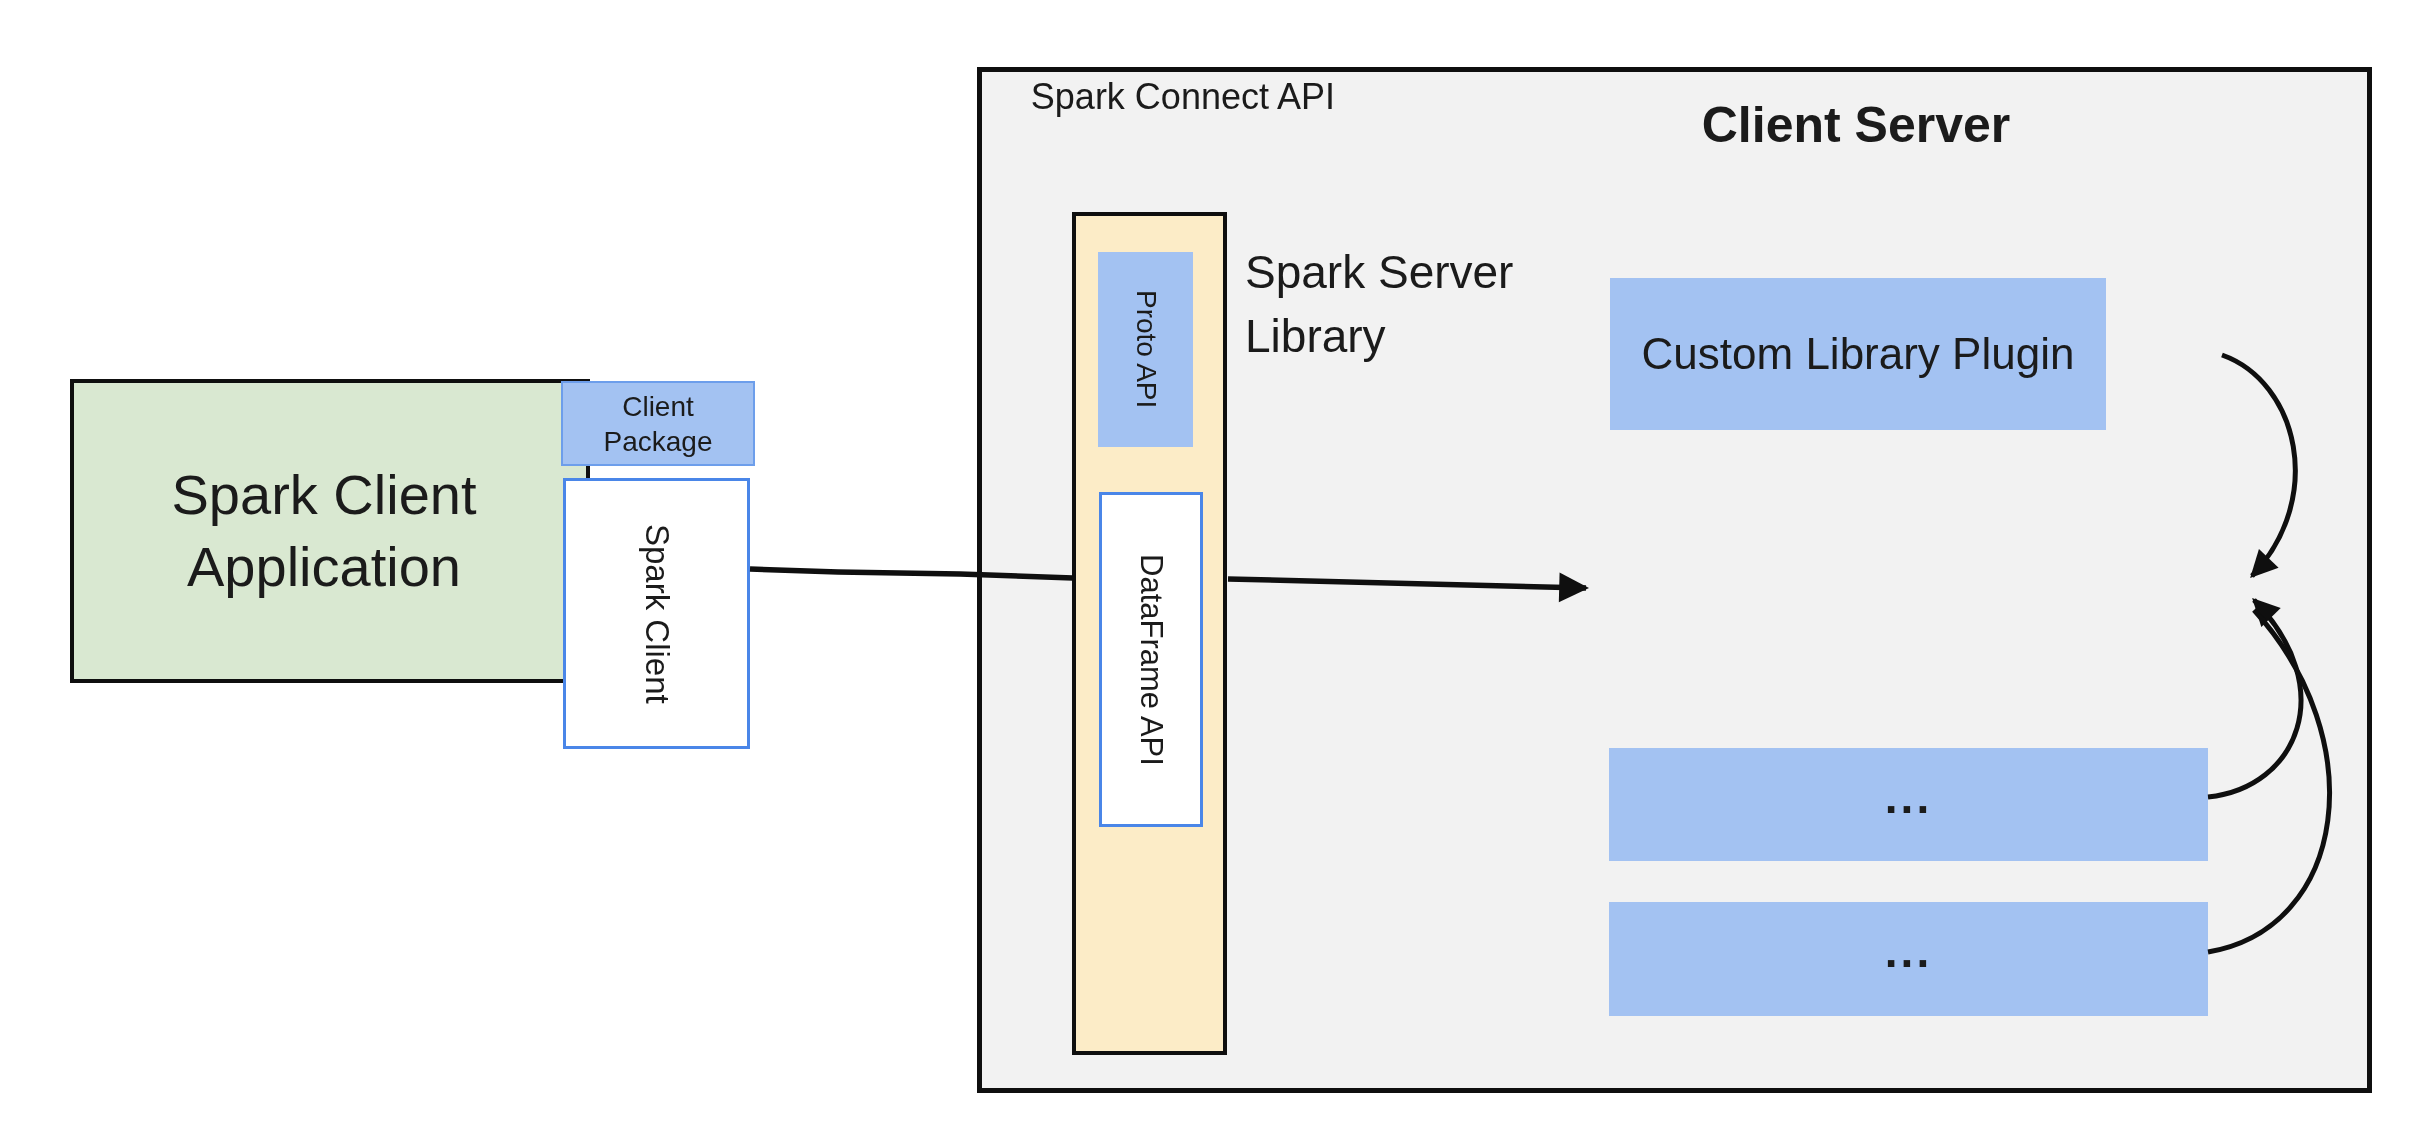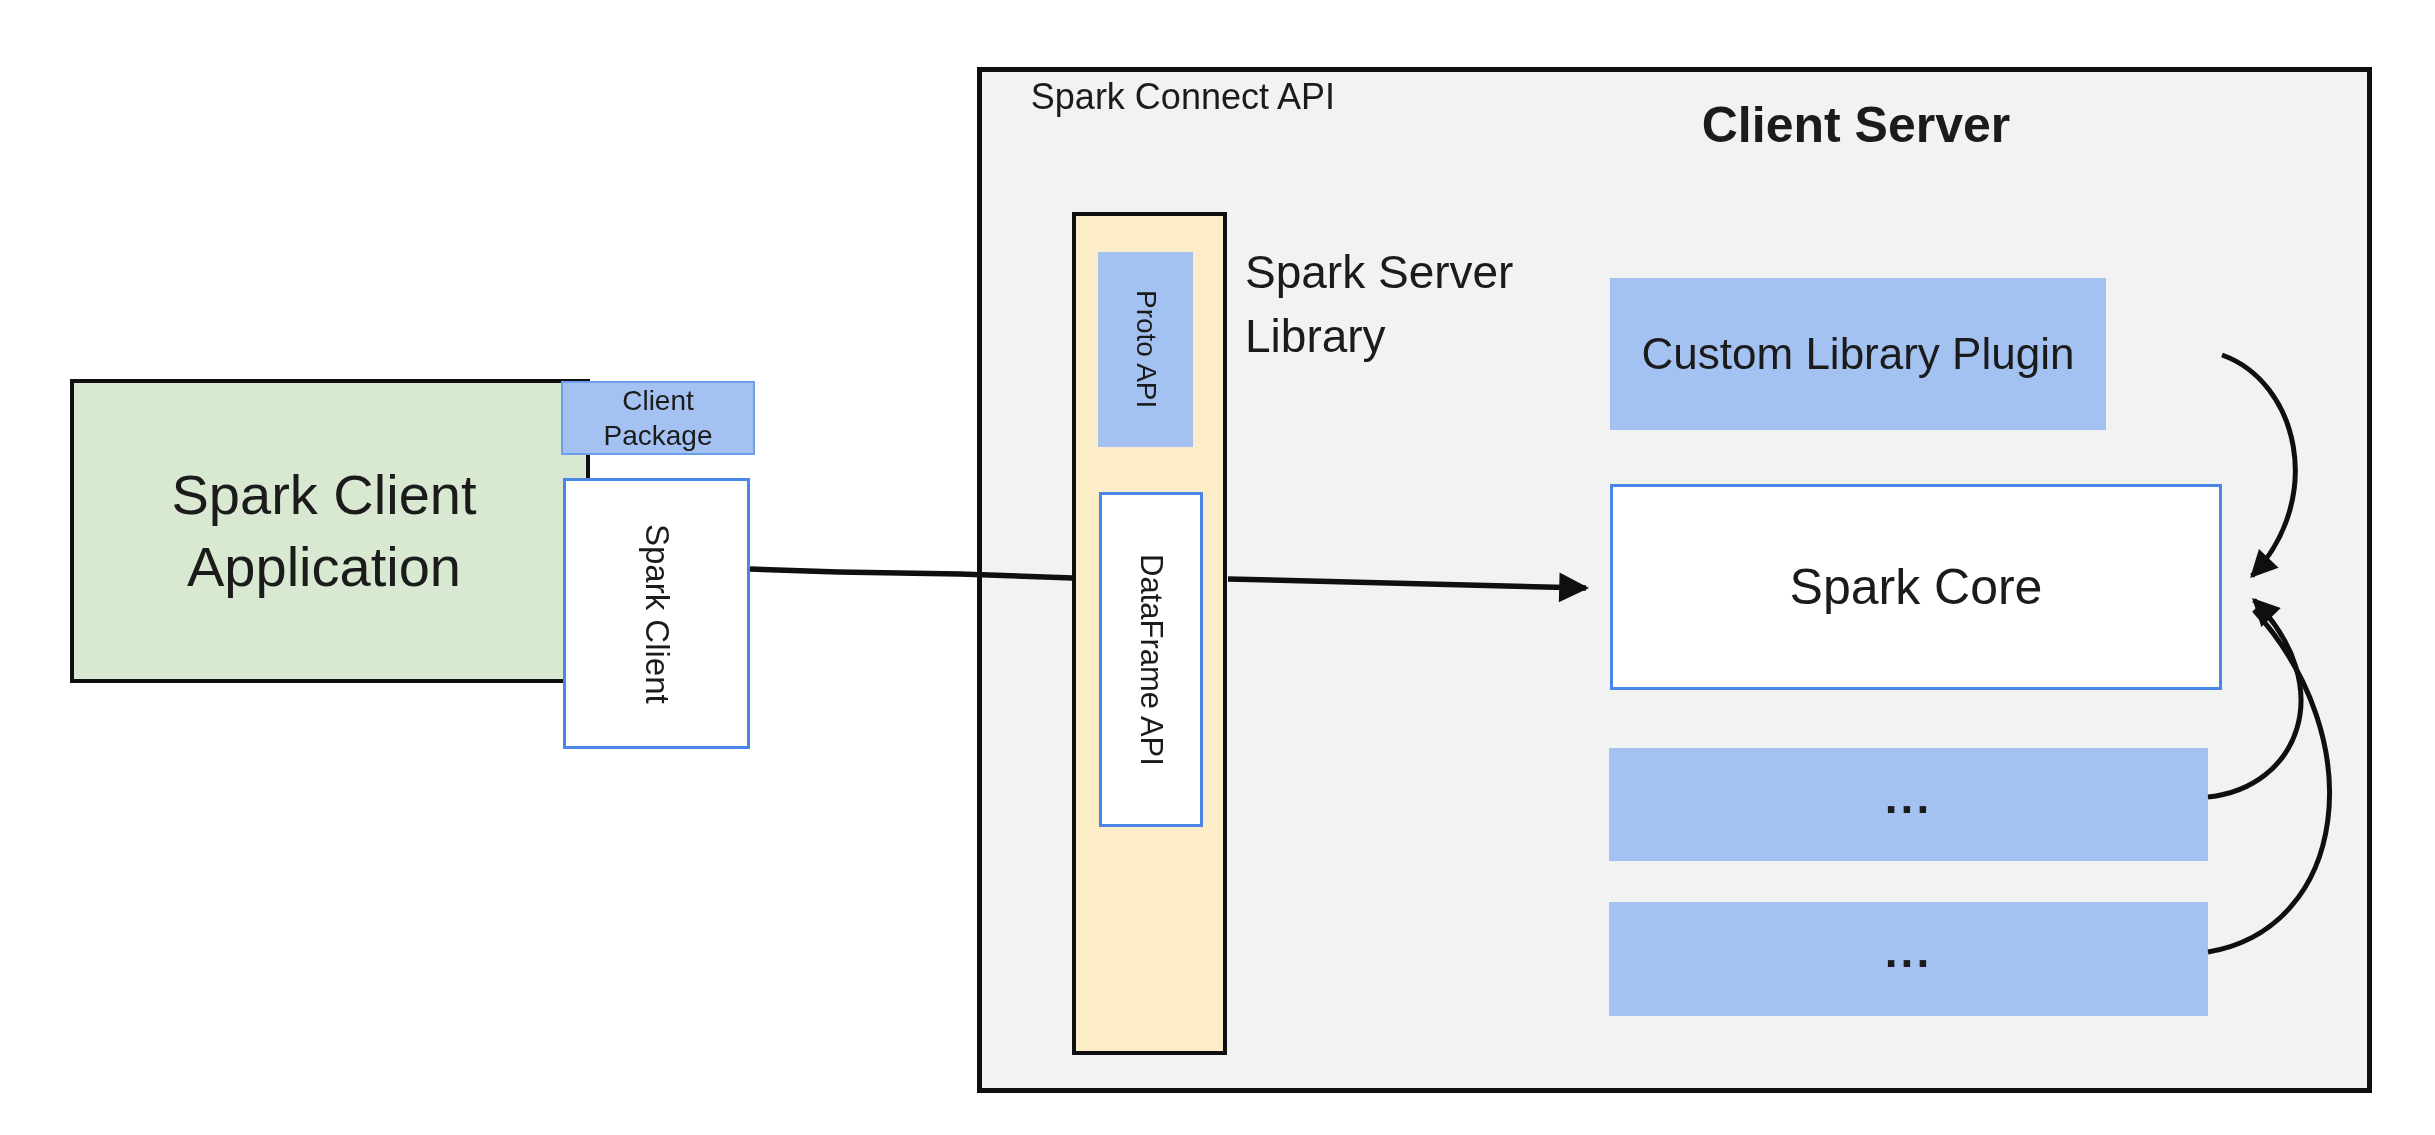--- a/index.html
+++ b/index.html
@@ -16,21 +16,21 @@
   .abs{position:absolute; box-sizing:border-box;}
   .center{display:flex; align-items:center; justify-content:center; text-align:center;}
 
   
   .green-box{
     left:70px; top:379px; width:520px; height:304px;
     background:var(--green_fill); border:4px solid var(--ink); z-index:1;
   }
   .green-box .lbl{width:480px; font-size:56px; line-height:1.28; margin-left:-12px;}
   .package-box{
-    left:561px; top:381px; width:194px; height:74px;
+    left:561px; top:381px; width:194px; height:85px;
     background:var(--blue_fill); border:2px solid var(--package_border); z-index:2;
   }
   .package-box .lbl{font-size:28px; line-height:1.25; width:140px;}
   .client-box{
     left:563px; top:478px; width:187px; height:271px;
     background:#FFFFFF; border:3px solid var(--blue_border); z-index:2;
   }
   .vtext{writing-mode:vertical-rl; text-orientation:mixed; white-space:nowrap;}
   .client-box .lbl{font-size:33px;}
 
@@ -101,23 +101,20 @@
   </div>
   <div class="abs center dataframe-box">
     <div class="lbl vtext">DataFrame API</div>
   </div>
   <div class="abs library-label">Spark Server Library</div>
 
   <div class="abs server-title">Client Server</div>
   <div class="abs center plugin-box">
     <div class="lbl">Custom Library Plugin</div>
   </div>
-  <div class="abs center core-box">
-    <div class="lbl">Spark Core</div>
-  </div>
   <div class="abs center dots-box1">
     <div class="dots">...</div>
   </div>
   <div class="abs center dots-box2">
     <div class="dots">...</div>
   </div>
 
   <svg id="arrows" viewBox="0 0 2435 1135" xmlns="http://www.w3.org/2000/svg">
     <defs>
       <marker id="ah" viewBox="0 0 12 12" refX="10" refY="6" markerWidth="6.5" markerHeight="6.5" orient="auto-start-reverse">

